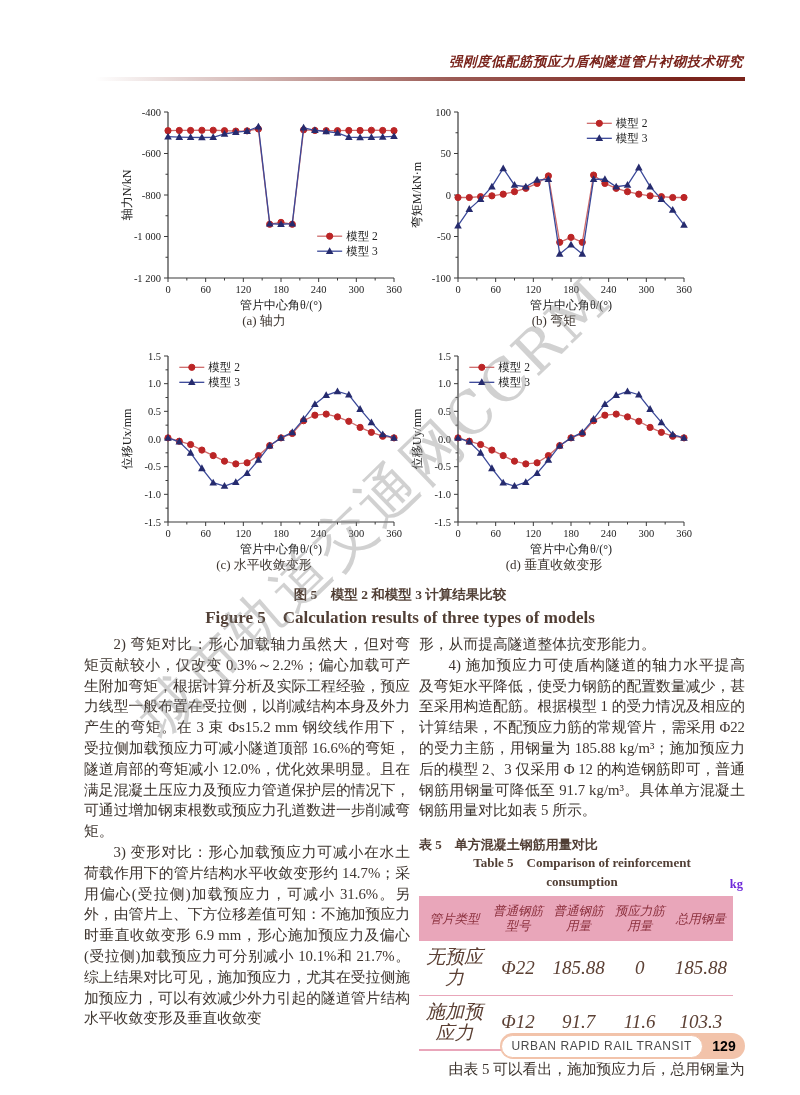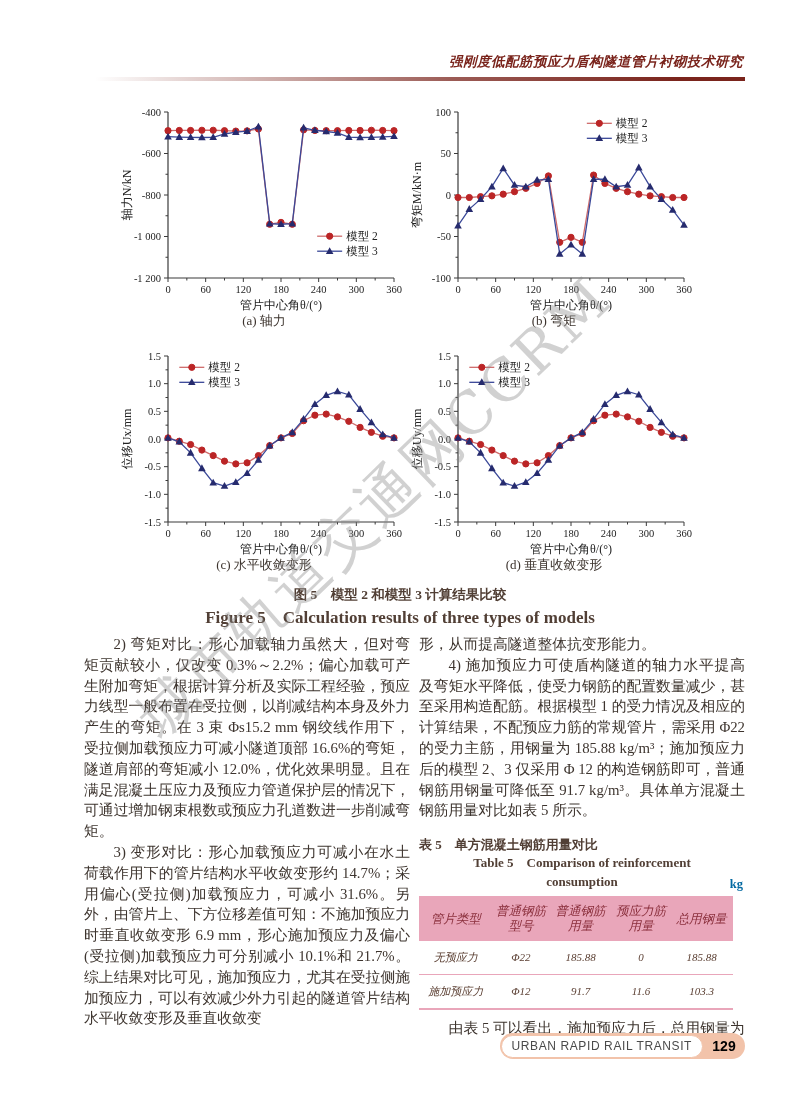--- a/index.html
+++ b/index.html
@@ -45,29 +45,29 @@
   }
   .col p{margin:0;}
   .col p.indent{text-indent:2em;}
   .col-left{left:84px;}
   .col-right{left:419px;}
   .tbl-wrap{margin-top:14px;margin-bottom:8px;}
   .tbl-title-zh{text-align:left;font-size:13px;font-weight:bold;color:#513f35;line-height:19px;}
   .tbl-title-en{text-align:center;font-size:13px;font-weight:bold;color:#513f35;font-family:"Liberation Serif",serif;line-height:18px;}
   .tbl-unit-row{position:relative;height:18px;}
   .tbl-unit-row .consumption{position:absolute;left:0;width:100%;text-align:center;font-size:13px;font-weight:bold;color:#513f35;}
-  .tbl-unit-row .unit{position:absolute;right:2px;top:2px;font-size:12.5px;font-weight:bold;color:#0369a1;}
+  .tbl-unit-row .unit{position:absolute;right:2px;top:2px;font-size:12.5px;font-weight:bold;color:#6d28d9;}
   table.t5{border-collapse:collapse;width:314px;margin-top:6px;
     border-top:2px solid var(--table-header-bg);border-bottom:2px solid var(--table-header-bg);}
   table.t5 th{
     background:var(--table-header-bg);color:var(--table-header-text);font-weight:normal;
     font-size:12.5px;line-height:15px;padding:6px 2px;text-align:center;font-style:italic;
   }
   table.t5 td{
-    color:var(--table-body-text);font-size:11px;padding:6px 2px;text-align:center;
+    color:var(--table-body-text);font-size:19px;padding:6px 2px;text-align:center;
     border-top:1px solid var(--table-header-bg);font-style:italic;
   }
   .closing{margin-top:6px;}
   .watermark{
     position:absolute;left:148px;top:688px;transform:rotate(-44deg);transform-origin:left center;
     font-size:58px;letter-spacing:3px;color:rgba(135,135,135,0.38);white-space:nowrap;
     pointer-events:none;z-index:30;font-family:"DejaVu Serif",serif;
   }
   .footer-pill{
     position:absolute;top:1033px;right:55px;height:26px;background:var(--footer-peach);

